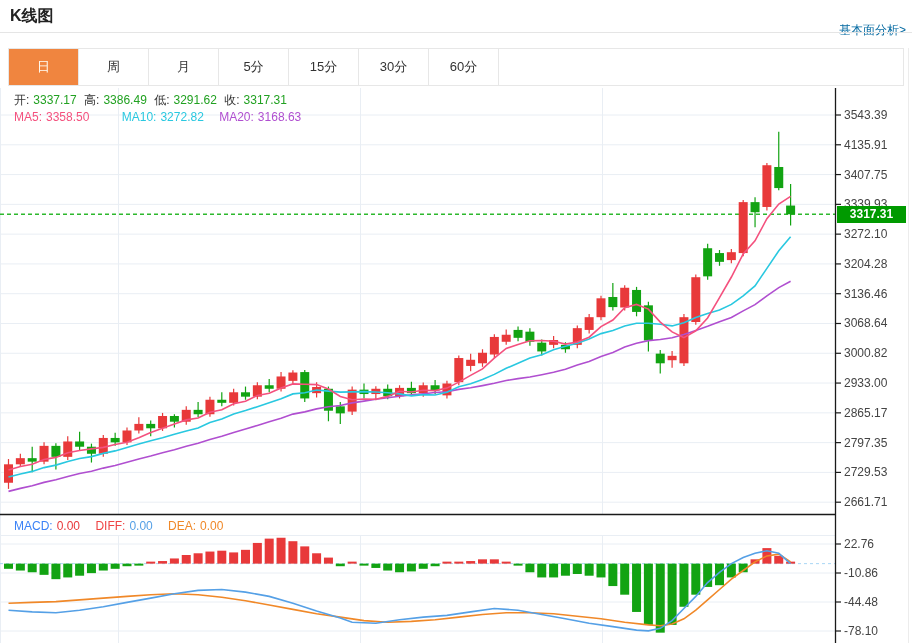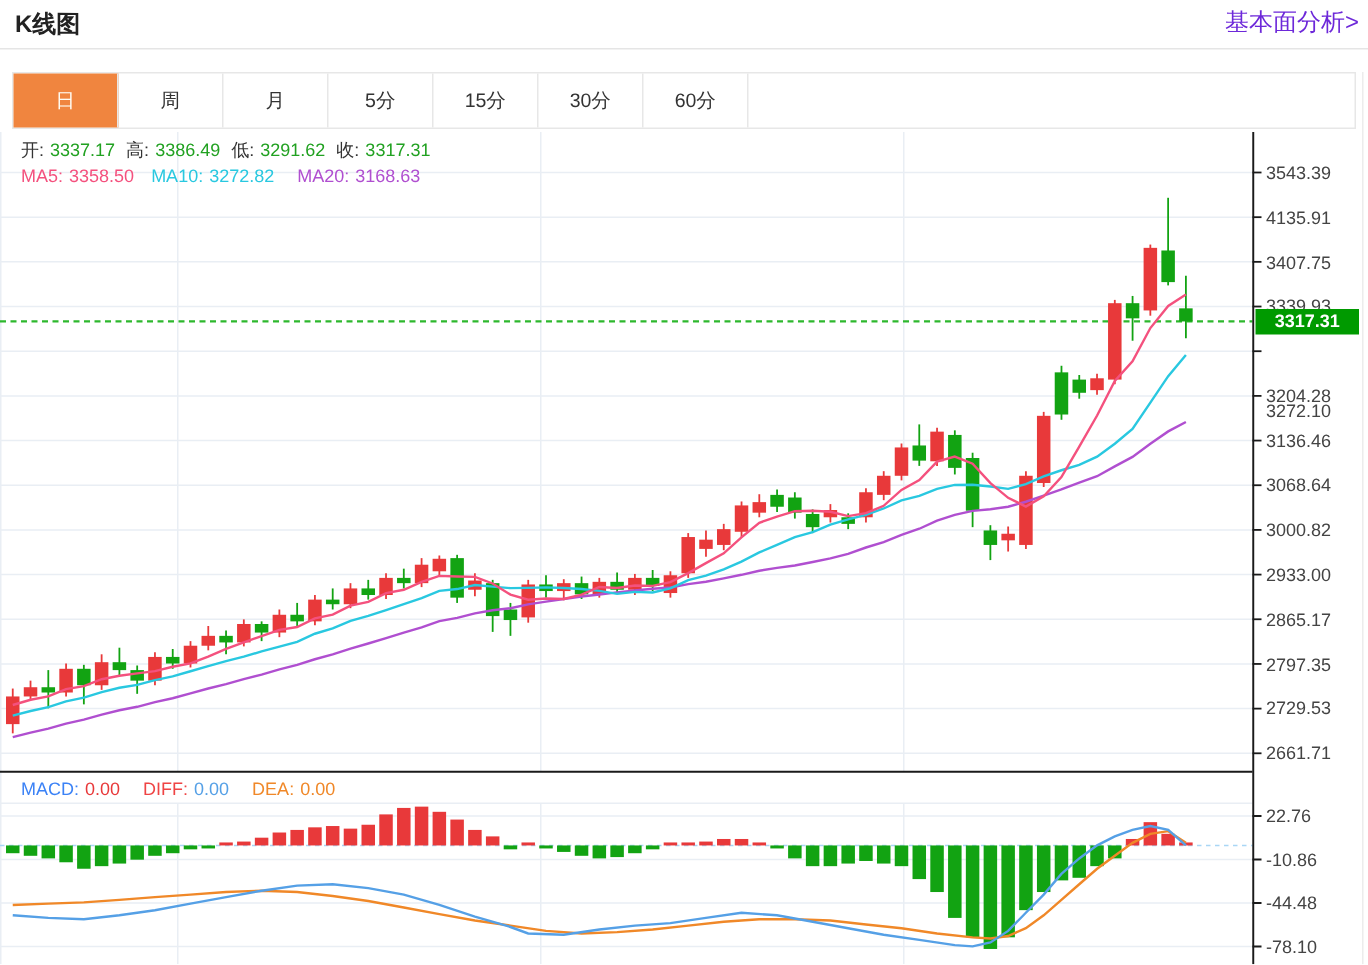--- a/index.html
+++ b/index.html
@@ -1,19 +1,19 @@
 <!DOCTYPE html>
 <html><head>
 <meta charset="utf-8">
 <style>
   html,body{margin:0;padding:0;background:#fff;}
   body{font-family:"Liberation Sans","DejaVu Sans",sans-serif;color:#333;}
   #stage{position:relative;width:912px;height:643px;overflow:hidden;background:#fff;text-align:center;}
   .title{position:absolute;left:10px;top:6px;font-size:16px;font-weight:bold;color:#222;}
-  .toplink{position:absolute;right:6px;top:5px;font-size:16px;color:#6d28d9;cursor:pointer;}
+  .toplink{position:absolute;right:6px;top:22px;font-size:12px;color:#0369a1;cursor:pointer;}
   .hdiv{position:absolute;left:0;top:32px;width:912px;height:0;border-top:1px solid #e5e5e5;}
   .tabs{position:absolute;left:8px;top:48px;width:896px;height:38px;display:flex;
         border:1px solid #e7e7e7;box-sizing:border-box;background:#fff;}
   .tab{width:70px;height:100%;display:flex;align-items:center;justify-content:center;
        font-size:13px;color:#333;border-right:1px solid #e7e7e7;box-sizing:border-box;cursor:pointer;}
   .tab.active{background:#f0853f;color:#fffdf5;}
   .tab-filler{flex:1;}
   .legend{position:absolute;font-size:12px;white-space:nowrap;z-index:5;}
   .legend span{margin-right:4px;}
   .lbl{color:#333;}
@@ -302,38 +302,38 @@
     </svg>
 
   <div class="legend" style="left:14px;top:92px;">
     <span class="lbl">开:</span><span class="grn">3337.17</span>
     <span class="lbl">高:</span><span class="grn">3386.49</span>
     <span class="lbl">低:</span><span class="grn">3291.62</span>
     <span class="lbl">收:</span><span class="grn">3317.31</span>
   </div>
 
   <div class="legend" style="left:14px;top:110px;">
-    <span style="color:#f4517e;margin-top:31px;">MA5:</span><span style="color:#f4517e;margin-right:8px;">3358.50</span>
+    <span style="color:#f4517e;margin-top:31px;">MA5:</span><span style="color:#f4517e;margin-right:29px;">3358.50</span>
     <span style="color:#29c8e0;">MA10:</span><span style="color:#29c8e0;margin-right:12px;">3272.82</span>
     <span style="color:#b04fd0;">MA20:</span><span style="color:#b04fd0;">3168.63</span>
   </div>
 
   <div class="legend" style="left:14px;top:519px;">
     <span style="color:#3b82f6;">MACD:</span><span style="color:#e8393a;margin-right:12px;">0.00</span>
     <span style="color:#ef4444;">DIFF:</span><span style="color:#55a0e6;margin-right:12px;">0.00</span>
     <span style="color:#f08828;">DEA:</span><span style="color:#f08828;">0.00</span>
   </div>
 
   <div class="badge" id="price-badge" style="top: 205.785px;">3317.31</div>
   <div id="axis-labels">
       <div class="axis-label" style="top: 108px;">3543.39</div>
       <div class="axis-label" style="top: 137.784px;">4135.91</div>
       <div class="axis-label" style="top: 167.568px;">3407.75</div>
       <div class="axis-label" style="top: 197.351px;">3339.93</div>
-      <div class="axis-label" style="top: 227.14px; margin-top: 40px;">3272.10</div>
+      <div class="axis-label" style="top: 227.14px;">3272.10</div>
       <div class="axis-label" style="top: 256.924px;">3204.28</div>
       <div class="axis-label" style="top: 286.707px;">3136.46</div>
       <div class="axis-label" style="top: 316.491px;">3068.64</div>
       <div class="axis-label" style="top: 346.275px;">3000.82</div>
       <div class="axis-label" style="top: 376.059px;">2933.00</div>
       <div class="axis-label" style="top: 405.847px;">2865.17</div>
       <div class="axis-label" style="top: 435.631px;">2797.35</div>
       <div class="axis-label" style="top: 465.415px;">2729.53</div>
       <div class="axis-label" style="top: 495.199px;">2661.71</div>
       <div class="axis-label" style="top: 537px;">22.76</div>

